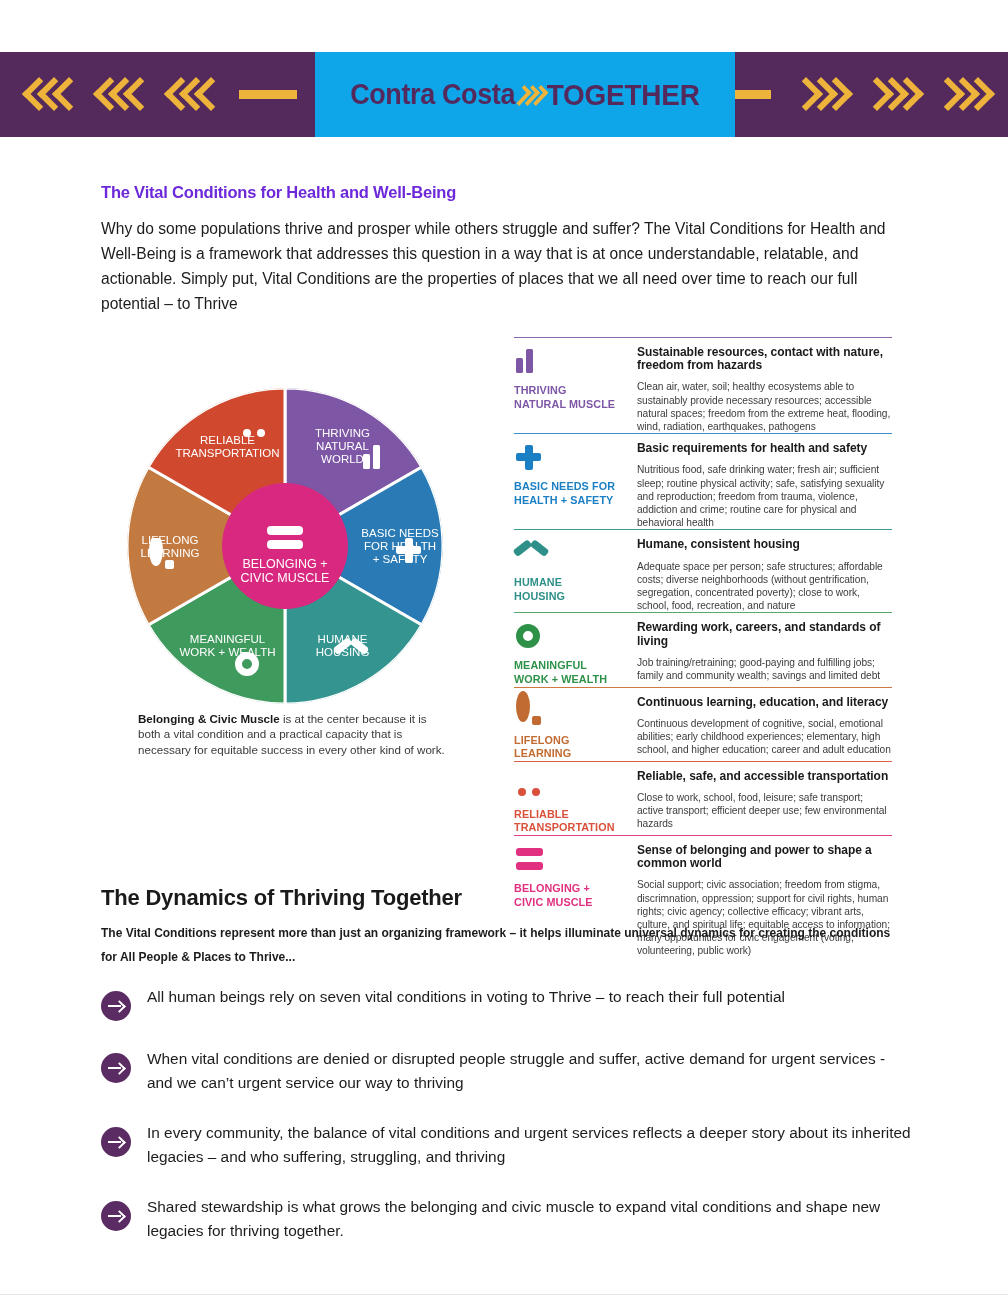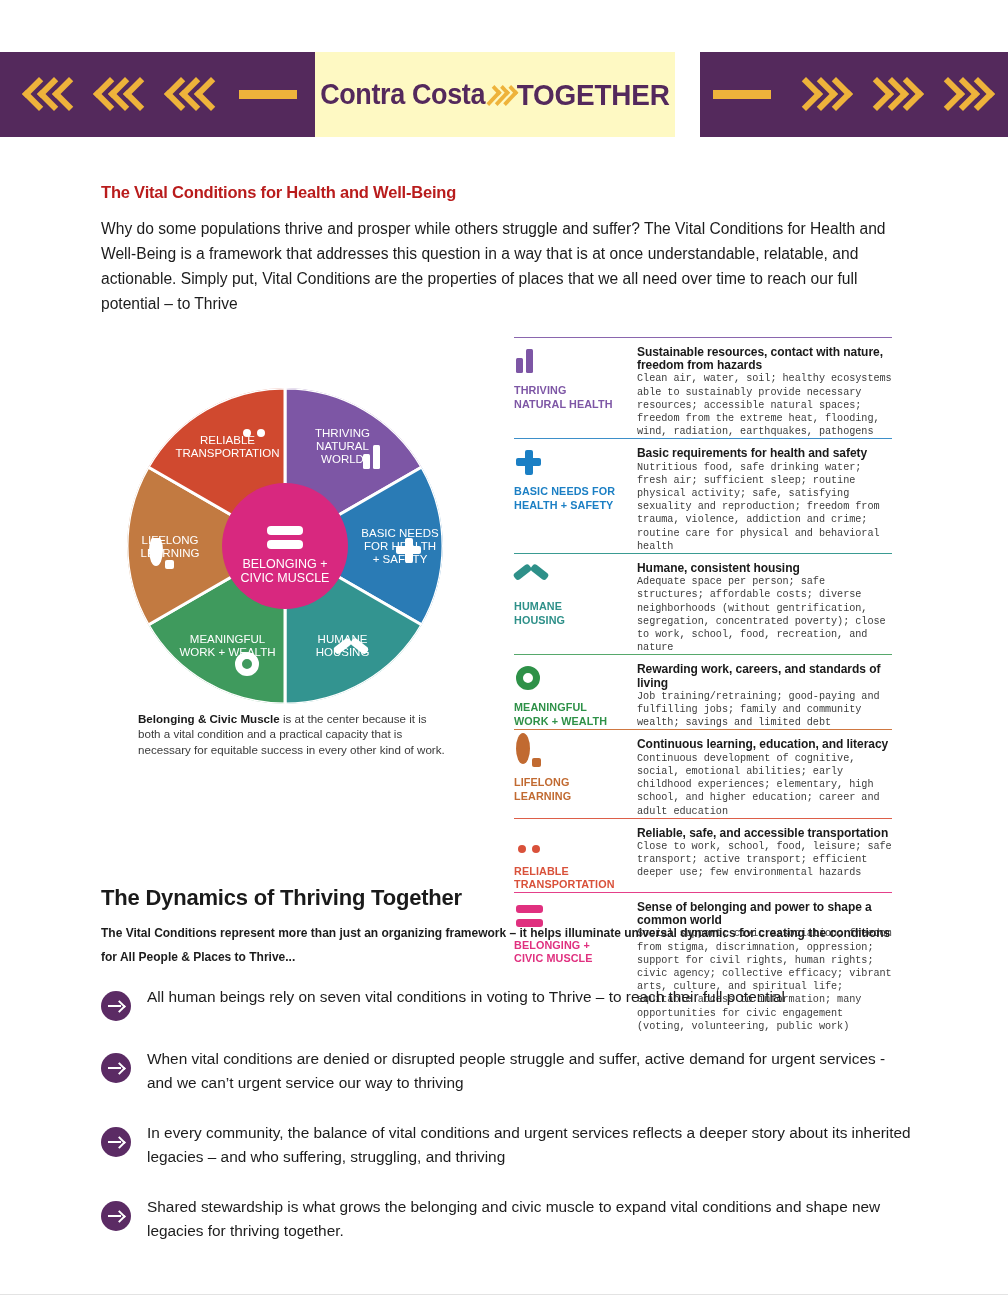--- a/index.html
+++ b/index.html
@@ -63,25 +63,25 @@
     left: -3px;
   }
   .dash-bar {
     width: 58px; height: 9px;
     background: #eeb33b;
   }
 
   .logo-wrap {
     position: absolute;
     left: 315px; top: 0;
-    width: 360px; height: 85px;
+    width: 420px; height: 85px;
     display: flex;
     align-items: center;
     justify-content: center;
-    background: #fef9c3;
+    background: #0ea5e9;
   }
   .logo-text {
     font-family: "Liberation Sans Narrow", "Liberation Sans", sans-serif;
     font-weight: bold;
     font-size: 29px;
     color: #54295c;
     letter-spacing: -0.4px;
     white-space: nowrap;
     display: flex;
     align-items: center;
@@ -105,21 +105,21 @@
     margin-left: -2px;
   }
 
   
   .page-title {
     position: absolute;
     left: 101px; top: 183px;
     font-size: 16.5px;
     font-weight: bold;
     letter-spacing: -0.2px;
-    color: #b91c1c;
+    color: #6d28d9;
   }
   .intro-para {
     position: absolute;
     left: 101px; top: 216px;
     width: 808px;
     font-size: 15.6px;
     line-height: 25px;
     color: #1c1c1c;
   }
 
@@ -185,22 +185,21 @@
     font-weight: bold;
     line-height: 13.2px;
     color: #1a1a1a;
     letter-spacing: -0.05px;
   }
   .vc-body {
     font-size: 10.2px;
     line-height: 13.2px;
     color: #3c3c3c;
     letter-spacing: -0.05px;
-    margin-top: 0px;
-    font-family: Liberation Mono, monospace;
+    margin-top: 8px;
   }
 
   
   .ic-bars { display: flex; align-items: flex-end; gap: 3px; }
   .ic-bars span { display:block; width: 7px; background: currentColor; border-radius: 1.5px; }
   .ic-bars .b1 { height: 15px; }
   .ic-bars .b2 { height: 24px; }
 
   .ic-plus { position: relative; width: 25px; height: 25px; }
   .ic-plus::before, .ic-plus::after {
@@ -438,21 +437,21 @@
 
 <div class="vc-table" id="vc-table">
     <div class="vc-row" style="border-top-color: rgb(138, 102, 174);">
       <div class="vc-left">
         <div class="vc-icon" style="color:#7d56a5">
           <span class="ic-bars">
             <span class="b1"></span>
             <span class="b2"></span>
           </span>
         </div>
-        <div class="vc-name" style="color:#7d56a5"><span>THRIVING</span><br><span>NATURAL HEALTH</span></div>
+        <div class="vc-name" style="color:#7d56a5"><span>THRIVING</span><br><span>NATURAL MUSCLE</span></div>
       </div>
       <div class="vc-right">
         <div class="vc-head">Sustainable resources, contact with nature, freedom from hazards</div>
         <div class="vc-body">Clean air, water, soil; healthy ecosystems able to sustainably provide necessary resources; accessible natural spaces; freedom from the extreme heat, flooding, wind, radiation, earthquakes, pathogens</div>
       </div>
     </div>
     <div class="vc-row" style="border-top-color: rgb(61, 143, 201);">
       <div class="vc-left">
         <div class="vc-icon" style="color:#1b7fc4">
           <span class="ic-plus"></span>

